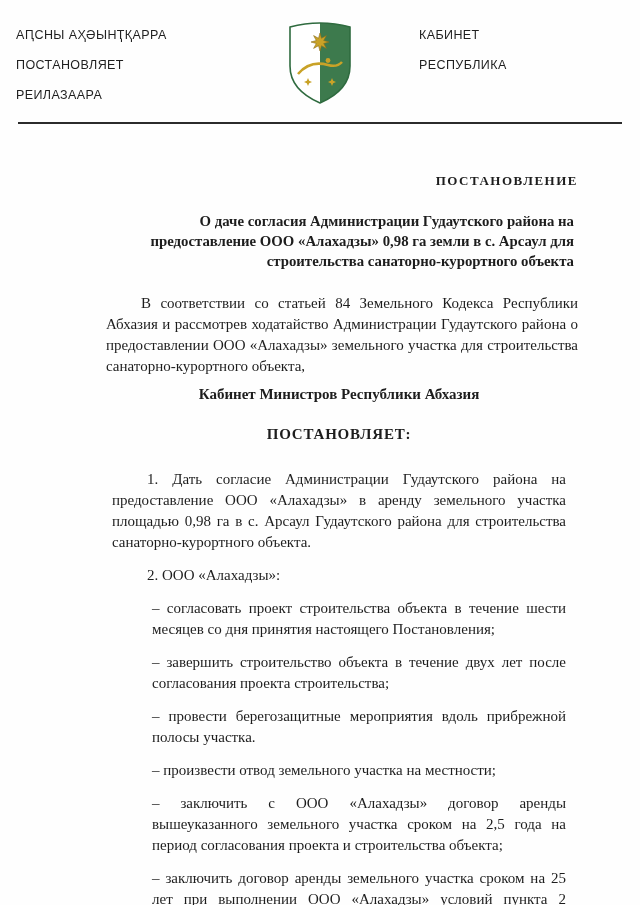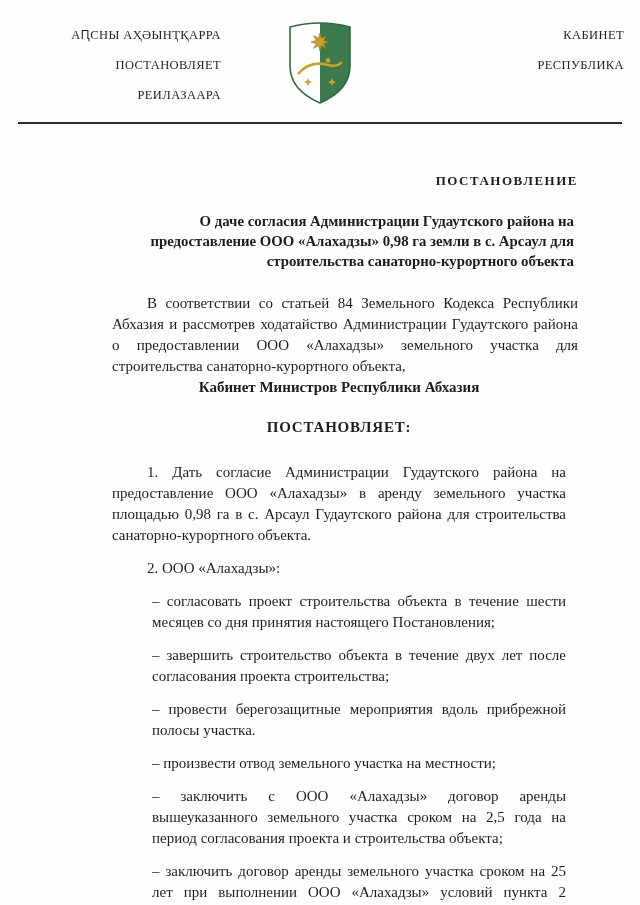--- a/index.html
+++ b/index.html
@@ -3,42 +3,42 @@
 <meta charset="utf-8">
 <style>
   html,body{margin:0;padding:0;background:#dcdcdc;}
   .page{
     position:relative;width:640px;height:905px;margin:0 auto;
     background:#fefefe;color:#1d1d1d;overflow:hidden;
     box-shadow:0 0 6px rgba(0,0,0,.25);
   }
   .header{display:flex;justify-content:space-between;align-items:flex-start;padding:20px 16px 4px 16px;}
   .hblock{
-    width:205px;text-align:right;
-    font-family:Liberation Serif, serif;
+    width:205px;text-align:left;
+    font-family:Liberation Sans, sans-serif;
     font-size:12.5px;line-height:30px;letter-spacing:.4px;color:#1f1f1f;font-weight:500;
   }
   .emblem-wrap{width:78px;display:flex;justify-content:center;margin-top:-2px;}
   .rule{height:2px;background:#2b2b2b;margin:8px 18px 0 18px;}
   .doc{
     padding:0 62px 0 100px;
     font-family:"Liberation Serif","DejaVu Serif",serif;
     font-size:15px;line-height:21px;color:#1d1d1d;
   }
   .title{
     text-align:right;font-weight:bold;font-size:13px;
     letter-spacing:1.5px;margin:46px 0 0 0;
   }
   .subject{
     text-align:right;font-weight:bold;font-size:14.8px;line-height:20px;
     max-width:470px;margin:20px auto 0 auto;
   }
-  .para{text-align:justify;margin:22px 0 0 12px;}
+  .para{text-align:justify;margin:22px 0 0 6px;}
   .indent{text-indent:35px;}
-  .center-bold{text-align:center;font-weight:bold;margin:0 0 0 0;}
+  .center-bold{text-align:center;font-weight:bold;margin:7px 0 0 0;}
   .resolves{letter-spacing:.8px;margin-top:19px;}
   .items{margin-top:24px;}
   .items p{margin:12px;}
   .item-head{text-align:justify;text-indent:35px;}
   .subitems{margin-left:40px;}
   .subitem{text-align:justify;}
 </style>
 </head>
 <body>
 

